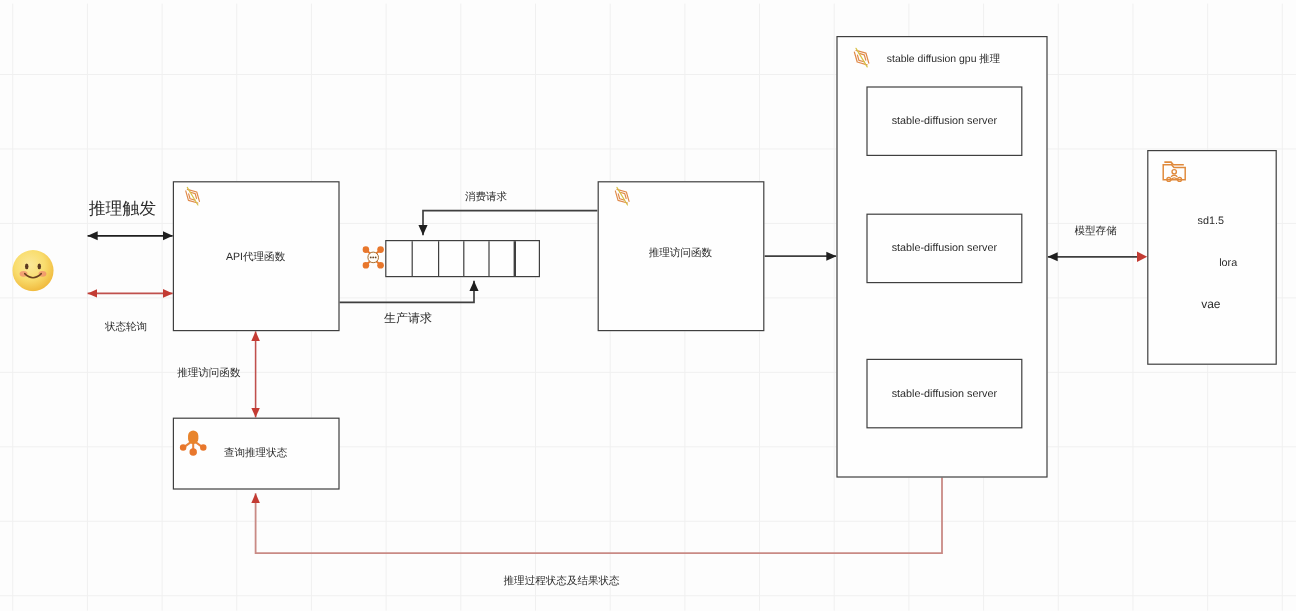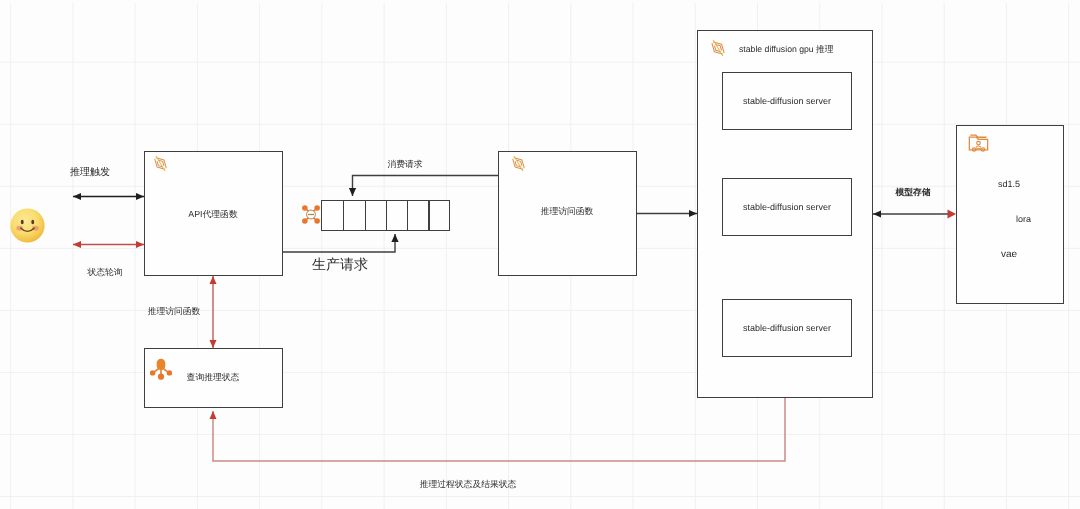--- a/index.html
+++ b/index.html
@@ -195,19 +195,19 @@
       <circle cx="7.3" cy="17.3" r="1.7" fill="none" stroke="#e08a3c" stroke-width="1.2"></circle>
       <circle cx="16.7" cy="17.3" r="1.7" fill="none" stroke="#e08a3c" stroke-width="1.2"></circle>
       <path d="M9.3 15.1 a3.2 3.2 0 0 1 5.4 0" fill="none" stroke="#e08a3c" stroke-width="1.2"></path>
     </svg>
   </span>
 </div>
 <div class="lbl ctr" style="left:1009px;top:184px;font-size:9px;">sd1.5</div>
 <div class="lbl ctr" style="left:1009px;top:219px;font-size:9px;padding-left:29px;">lora</div>
 <div class="lbl ctr" style="left:1009px;top:255px;font-size:10px;">vae</div>
 
-<div class="lbl ctr" style="left:90px;top:173px;font-size:10px;">推理触发</div>
+<div class="lbl ctr" style="left:102px;top:173px;font-size:14px;">推理触发</div>
 <div class="lbl ctr" style="left:105px;top:260px;font-size:8.8px;margin-top:12px;">状态轮询</div>
 <div class="lbl ctr" style="left:174px;top:311px;font-size:8.8px;">推理访问函数</div>
 <div class="lbl ctr" style="left:405px;top:164px;font-size:8.8px;">消费请求</div>
-<div class="lbl ctr" style="left:340px;top:266px;font-size:14px;font-family:Liberation Mono, monospace;">生产请求</div>
-<div class="lbl ctr" style="left:913px;top:192px;font-size:8.8px;font-weight:bold;">模型存储</div>
+<div class="lbl ctr" style="left:340px;top:266px;font-size:10px;">生产请求</div>
+<div class="lbl ctr" style="left:913px;top:192px;font-size:8.8px;">模型存储</div>
 <div class="lbl ctr" style="left:468px;top:484px;font-size:8.8px;">推理过程状态及结果状态</div>
 
 </body></html>

